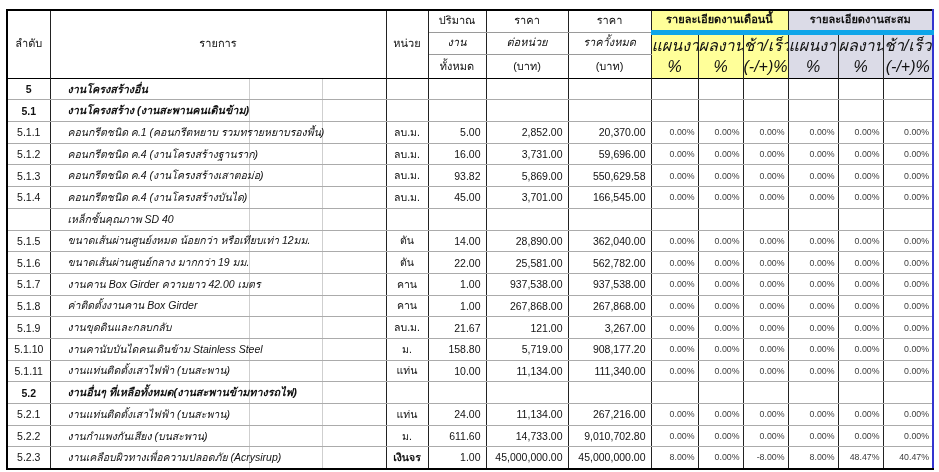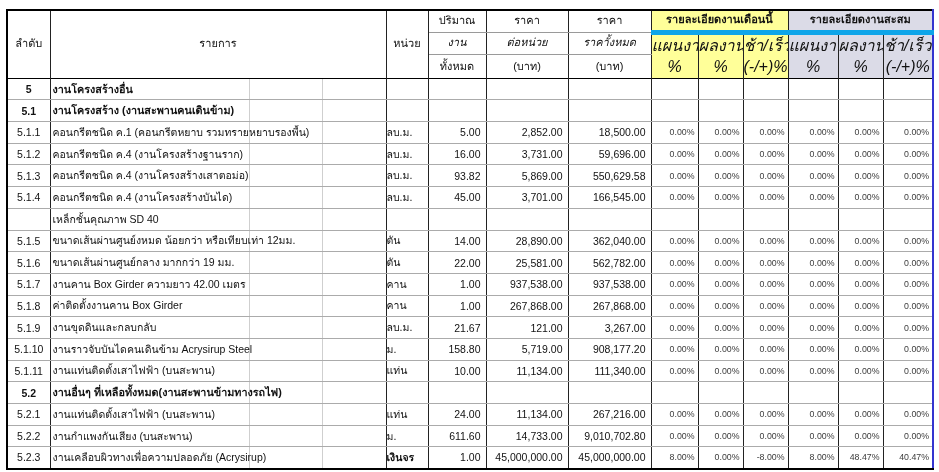--- a/index.html
+++ b/index.html
@@ -23,26 +23,26 @@
   th.gtitle { font-weight: bold; border-bottom: 5px solid #0ea5e9; }
   .bg-month { background: var(--month-bg, #ffff99); }
   .bg-cum   { background: var(--cum-bg, #dbdbe7); }
   th.glabel div { line-height: 1.35; font-size: 16px; }
 
   
   tbody tr { height: 21.7px; }
   tbody td { border-bottom: 1px solid #ababab; font-size: 10.5px; color: #111;
     vertical-align: middle; }
   td.c-no   { text-align: center; }
-  td.c-desc { text-align: left; padding-left: 2px;
+  td.c-desc { text-align: left; padding-left: 17px;
       background-image: linear-gradient(#cfcfcf,#cfcfcf), linear-gradient(#cfcfcf,#cfcfcf);
       background-size: 1px 100%, 1px 100%;
       background-position: 198px 0, 271px 0;
-      background-repeat: no-repeat; }
-  td.c-unit { }
+      background-repeat: no-repeat; font-style: italic; }
+  td.c-unit { text-align: center; }
   td.c-num  { text-align: right; padding-right: 5px; }
   td.c-pct  { text-align: right; padding-right: 3px; font-size: 8.8px; color: #3c3c3c; }
   tr.section td { font-weight: bold; }
   tr.section td.c-desc { font-size: 10.8px; }
   td.b { font-weight: bold; }
 </style>
 </head>
 <body>
 
 <div class="sheet">
@@ -135,21 +135,21 @@
     <td class="c-pct"></td>
     <td class="c-pct"></td>
     <td class="c-pct"></td>
   </tr>
         <tr>
     <td class="c-no">5.1.1</td>
     <td class="c-desc">คอนกรีตชนิด ค.1 (คอนกรีตหยาบ รวมทรายหยาบรองพื้น)</td>
     <td class="c-unit">ลบ.ม.</td>
     <td class="c-num">5.00</td>
     <td class="c-num">2,852.00</td>
-    <td class="c-num">18,500.00</td>
+    <td class="c-num">20,370.00</td>
     <td class="c-pct">0.00%</td>
     <td class="c-pct">0.00%</td>
     <td class="c-pct">0.00%</td>
     <td class="c-pct">0.00%</td>
     <td class="c-pct">0.00%</td>
     <td class="c-pct">0.00%</td>
   </tr>
         <tr>
     <td class="c-no">5.1.2</td>
     <td class="c-desc">คอนกรีตชนิด ค.4 (งานโครงสร้างฐานราก)</td>
@@ -271,21 +271,21 @@
     <td class="c-num">3,267.00</td>
     <td class="c-pct">0.00%</td>
     <td class="c-pct">0.00%</td>
     <td class="c-pct">0.00%</td>
     <td class="c-pct">0.00%</td>
     <td class="c-pct">0.00%</td>
     <td class="c-pct">0.00%</td>
   </tr>
         <tr>
     <td class="c-no">5.1.10</td>
-    <td class="c-desc">งานราวจับบันไดคนเดินข้าม Acrysirup Steel</td>
+    <td class="c-desc">งานคานับบันไดคนเดินข้าม Stainless Steel</td>
     <td class="c-unit">ม.</td>
     <td class="c-num">158.80</td>
     <td class="c-num">5,719.00</td>
     <td class="c-num">908,177.20</td>
     <td class="c-pct">0.00%</td>
     <td class="c-pct">0.00%</td>
     <td class="c-pct">0.00%</td>
     <td class="c-pct">0.00%</td>
     <td class="c-pct">0.00%</td>
     <td class="c-pct">0.00%</td>

